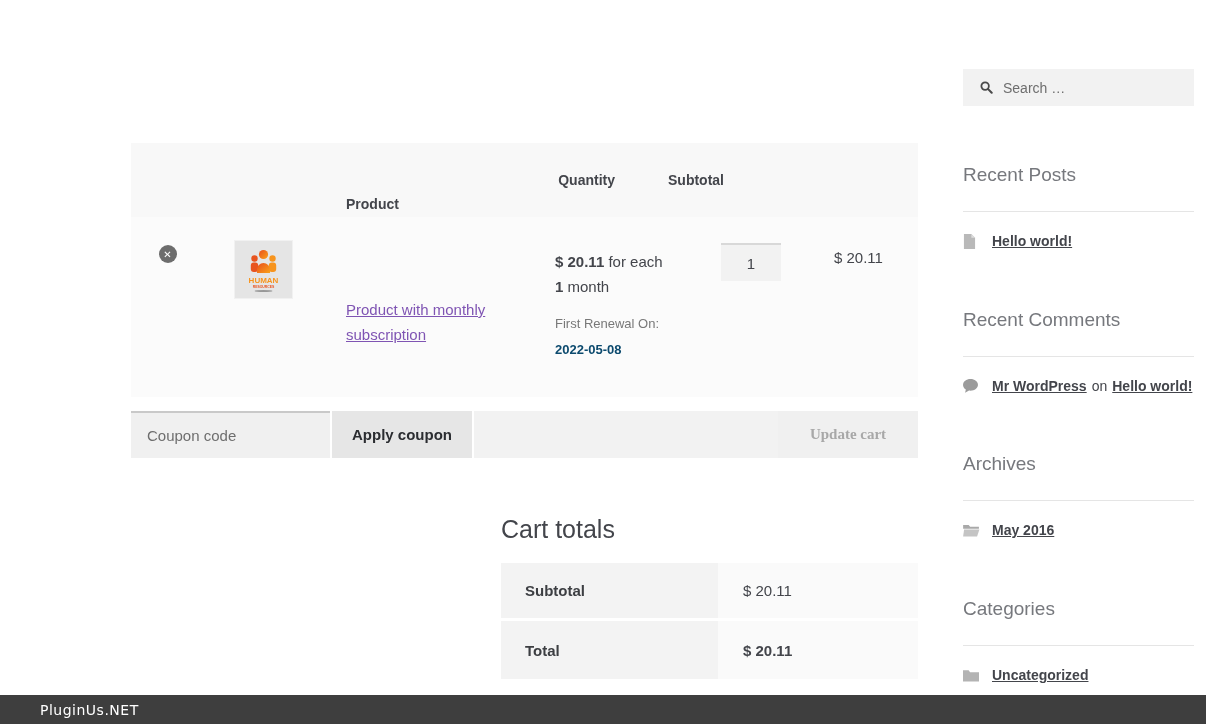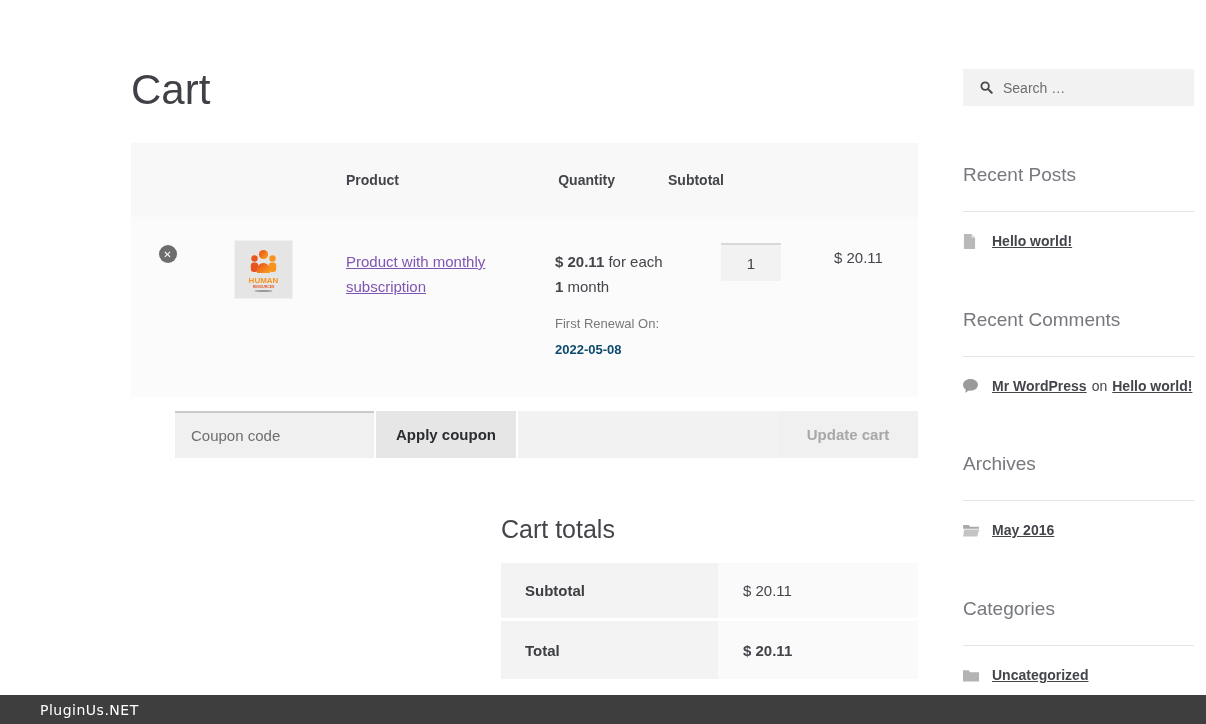--- a/index.html
+++ b/index.html
@@ -17,21 +17,21 @@
   }
 
   
   .cart-table { position:absolute; left:131px; top:143px; width:787px; }
   .thead {
     display:flex; height:74px; align-items:center;
     background:#f8f8f8; font-weight:bold; font-size:14px; color:#43454b;
   }
   .c-remove   { width:73px;  }
   .c-thumb    { width:111px; }
-  .c-product  { width:209px; padding-left:31px; }
+  .c-product  { width:209px; padding-left:31px;margin-top:48px; }
   .c-price    { width:166px; padding-left:31px; }
   .c-qty      { width:91px;  text-align:right; }
   .c-subtotal { width:137px; padding-left:53px; }
 
   .trow {
     display:flex; min-height:180px; align-items:flex-start;
     background:#fbfbfb; font-size:15px;
   }
   .remove-btn {
     margin:249px auto 0; margin-top:28px; width:18px; height:18px; border-radius:50%;
@@ -55,31 +55,31 @@
     background:#f2f2f2; border:0; border-top:2px solid #d8d8d8;
     text-align:center; font-size:15px; color:#43454b;
     font-family:inherit;
   }
   .c-subtotal.cell-val { padding-top:32px; }
 
   
   .actions { display:flex; margin-top:14px; height:47px; }
   .coupon-input {
     width:199px; background:#f0f0f0; border:0; border-top:2px solid #c9c9c9;
-    padding-left:16px; font-size:15px; color:#6e6e6e; font-family:inherit;margin-left:44px;
+    padding-left:16px; font-size:15px; color:#6e6e6e; font-family:inherit;
   }
   .coupon-input::placeholder { color:#6e6e6e; opacity:1; }
   .apply-btn {
     width:140px; margin-left:2px; background:#e6e6e6; border:0;
     font-weight:bold; font-size:15px; color:#2b2d31; cursor:pointer; font-family:inherit;
   }
   .actions-spacer { flex:1; margin-left:2px; background:#f2f2f2; }
   .update-btn {
     width:140px; background:#f0f0f0; border:0;
-    font-weight:bold; font-size:15px; color:#a8a8a8; cursor:pointer; font-family:Liberation Sans, sans-serif;
+    font-weight:bold; font-size:15px; color:#a8a8a8; cursor:pointer; font-family:Liberation Serif, serif;
   }
 
   
   .totals { position:absolute; left:501px; top:515px; width:417px; }
   .totals-title { font-size:25px; font-weight:300; color:#43454b; }
   .totals-table { margin-top:19px; }
   .t-row { display:flex; height:58px; }
   .t-row.first { border-bottom:3px solid #ffffff; }
   .t-label {
     width:217px; background:#f3f3f3; display:flex; align-items:center;
@@ -122,21 +122,20 @@
   .footer-brand {
     color:#ffffff; font-size:14px; letter-spacing:0.5px;
     font-family:"DejaVu Sans",sans-serif;
   }
 </style>
 </head>
 <body>
 
 <div class="page">
 
-  <h1 class="page-title">Cart</h1>
 
   <div class="cart-table">
     <div class="thead">
       <div class="c-remove"></div>
       <div class="c-thumb"></div>
       <div class="c-product">Product</div>
       <div class="c-qty">Quantity</div>
       <div class="c-subtotal">Subtotal</div>
     </div>
 

